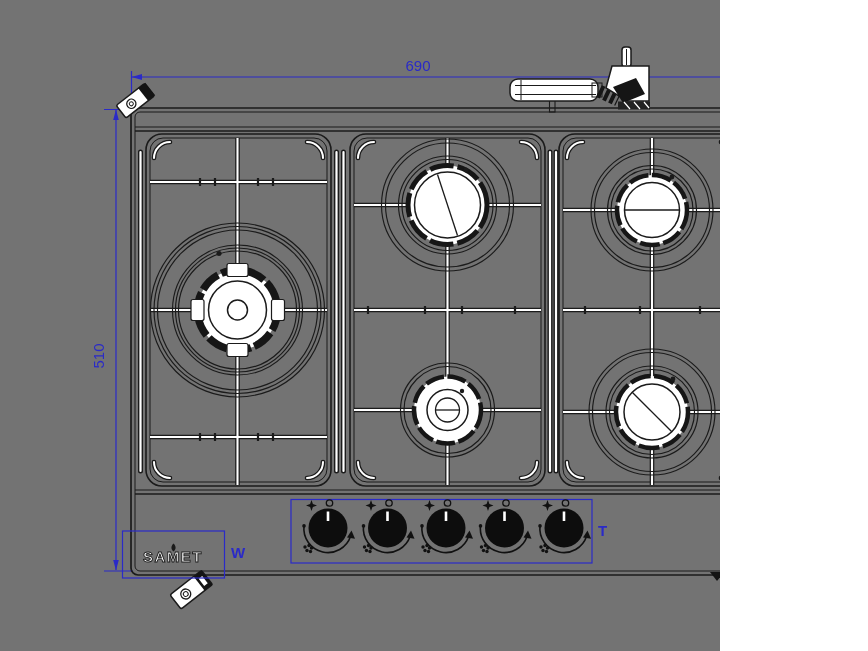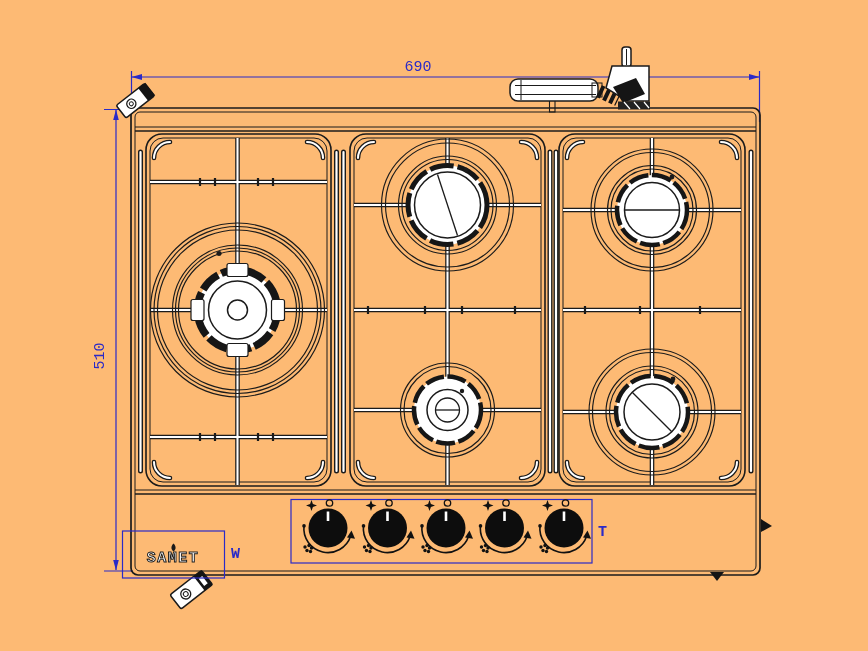--- a/index.html
+++ b/index.html
@@ -1,17 +1,17 @@
 <!DOCTYPE html>
 <html><head>
 <meta charset="utf-8">
 <style>
   html,body{margin:0;padding:0;background:#fff;}
-  .page{width:868px;height:651px;background:#fdba74;position:relative;overflow:hidden;
-        font-family:Liberation Mono, monospace;}
+  .page{width:720px;height:651px;background:#737373;position:relative;overflow:hidden;
+        font-family:Liberation Sans, sans-serif;}
   svg{display:block;}
   .ln{stroke:#1b1b1b;fill:none;}
   .blue-ln{stroke:#2a2ac8;fill:none;stroke-width:1.2;}
   .blue-fill{fill:#2a2ac8;stroke:none;}
   .blue-text{fill:#2a2ac8;stroke:none;font-size:15px;}
   .blue-text-b{fill:#2a2ac8;stroke:none;font-size:15px;font-weight:bold;}
   .bar-b{stroke:#1b1b1b;stroke-width:4.6;fill:none;}
   .bar-w{stroke:#ffffff;stroke-width:2.1;fill:none;}
   .edge-b{stroke:#1b1b1b;stroke-width:5;fill:none;stroke-linecap:round;}
   .edge-w{stroke:#ffffff;stroke-width:2.2;fill:none;stroke-linecap:round;}

